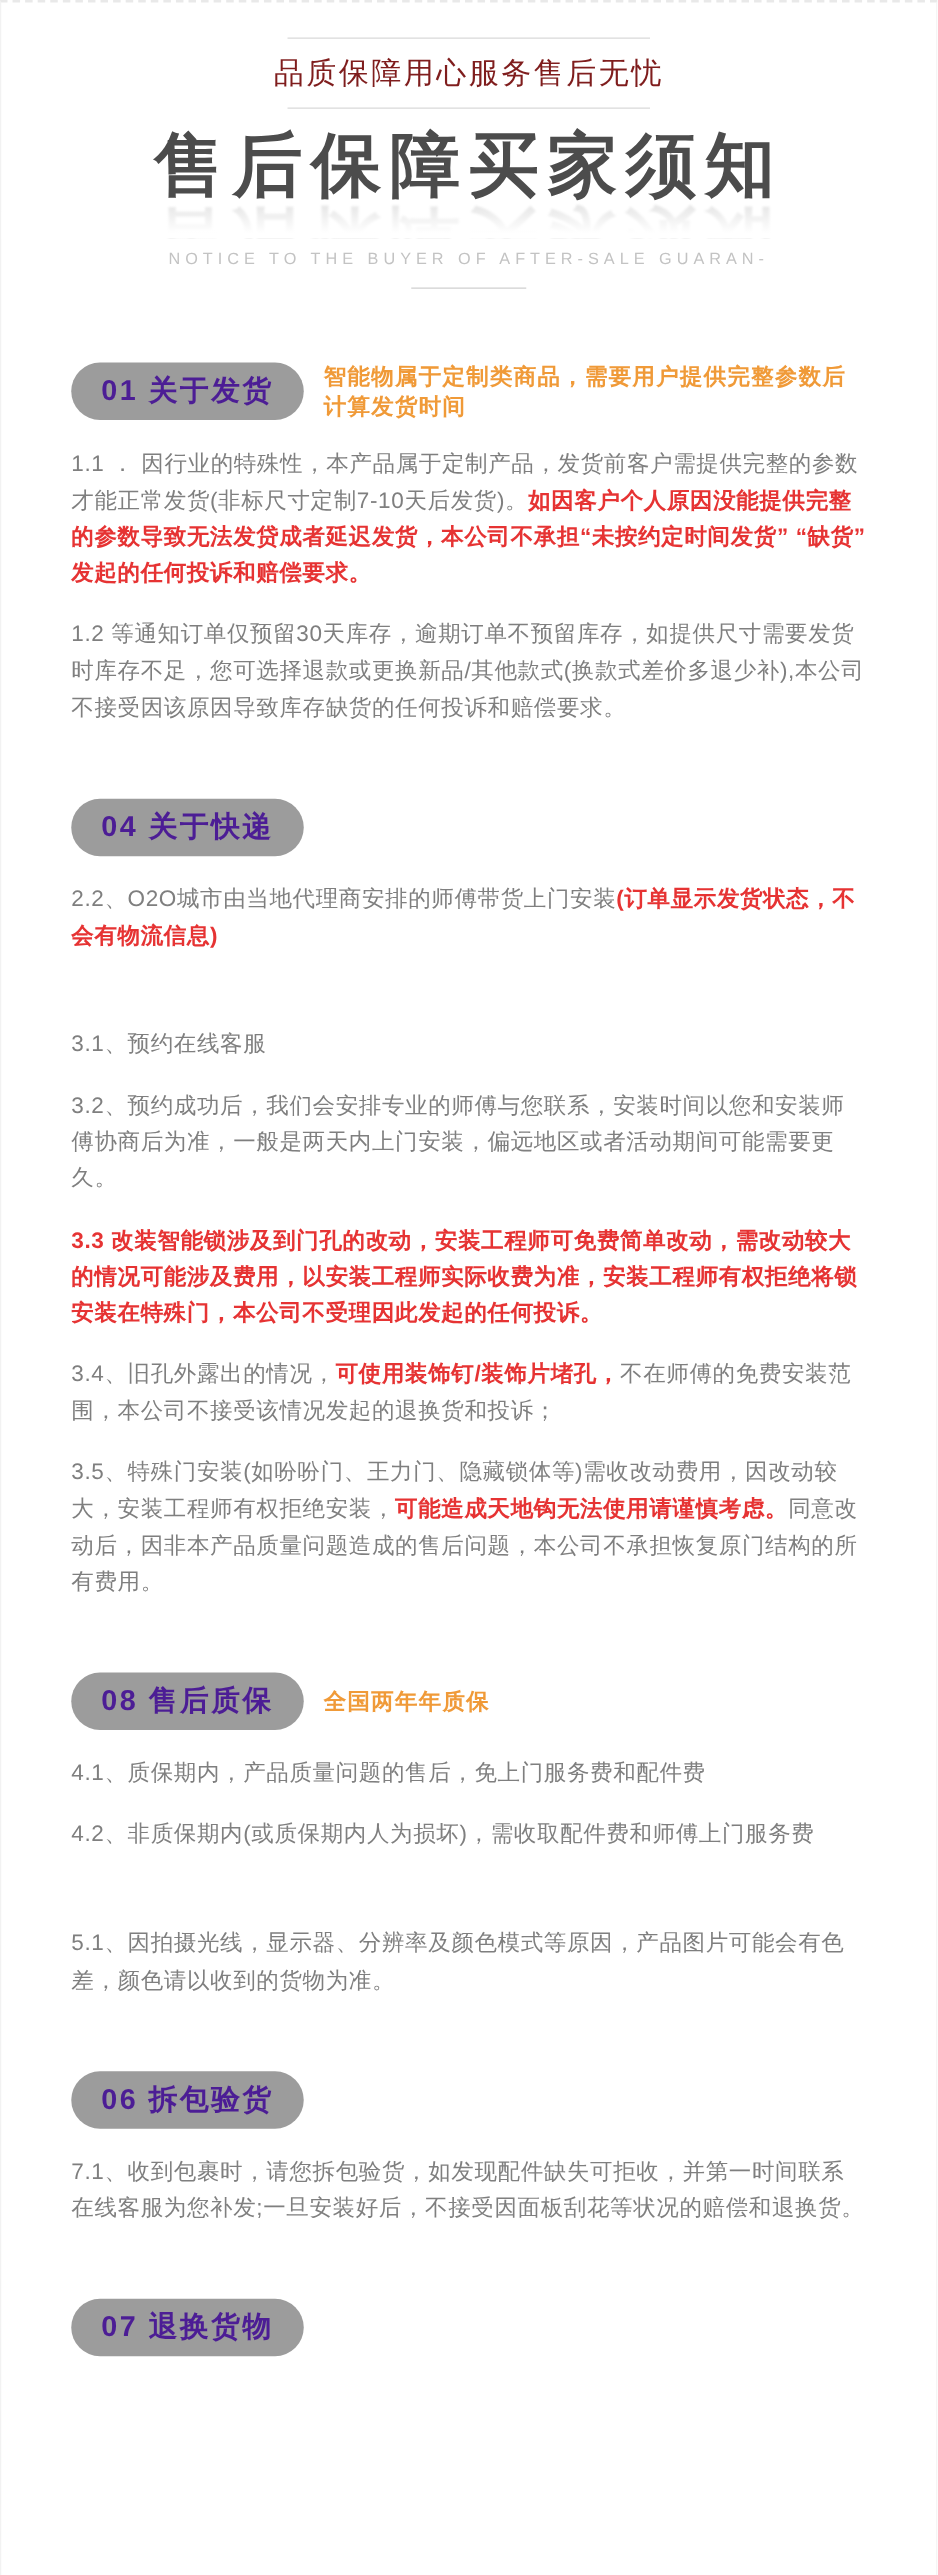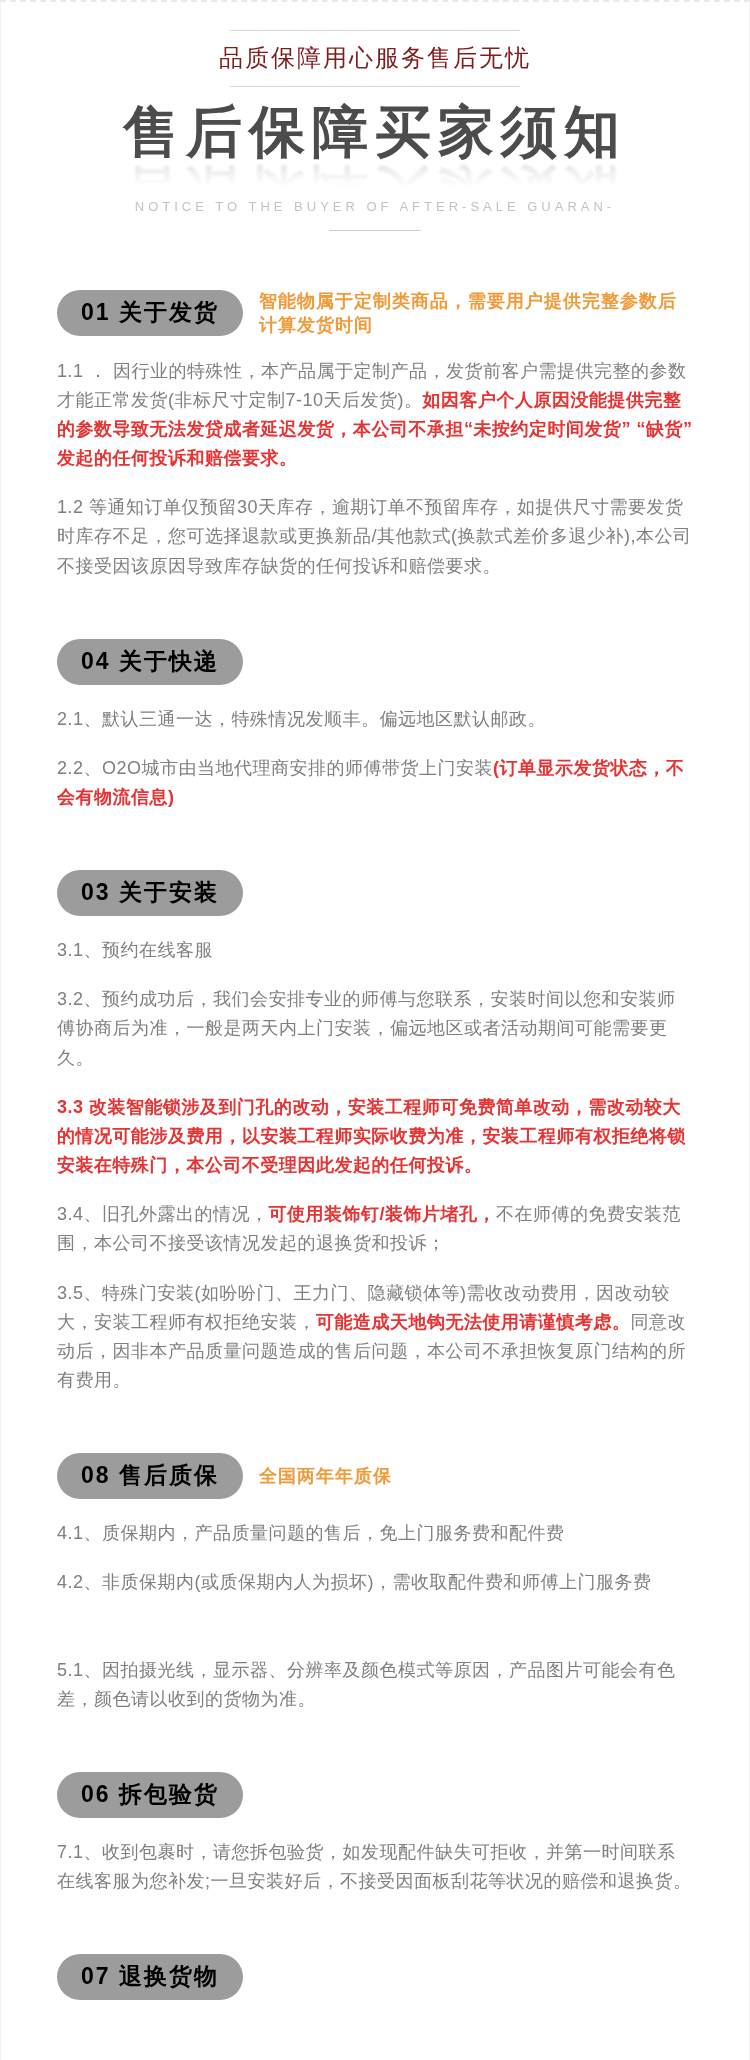--- a/index.html
+++ b/index.html
@@ -65,21 +65,21 @@
   }
   .subtitle-divider{width:92px;height:1px;background:#cfcfcf;margin:16px auto 0;}
 
   
   .content{padding:0 56px;}
   .section{margin-top:58px;}
   .badge-row{display:flex;align-items:center;gap:16px;}
   .badge{
     display:inline-block;
     background:#9c9c9c;
-    color:#000000;
+    color:#4c1d95;
     font-size:23px;
     font-weight:bold;
     letter-spacing:2px;
     padding:7px 24px 8px;
     border-radius:26px;
     white-space:nowrap;
   }
   .note-orange{
     color:#f09a38;
     font-size:18px;
@@ -121,28 +121,24 @@
         <span class="note-orange">智能物属于定制类商品，需要用户提供完整参数后计算发货时间</span>
       </div>
       <p class="para"><span class="seg-gray">1.1 ． 因行业的特殊性，本产品属于定制产品，发货前客户需提供完整的参数才能正常发货(非标尺寸定制7-10天后发货)。</span><span class="seg-red">如因客户个人原因没能提供完整的参数导致无法发贷成者延迟发货，本公司不承担“未按约定时间发货” “缺货”发起的任何投诉和赔偿要求。</span></p>
       <p class="para">1.2  等通知订单仅预留30天库存，逾期订单不预留库存，如提供尺寸需要发货时库存不足，您可选择退款或更换新品/其他款式(换款式差价多退少补),本公司不接受因该原因导致库存缺货的任何投诉和赔偿要求。</p>
     </div>
 
     <div class="section">
       <div class="badge-row">
         <span class="badge">04 关于快递</span>
       </div>
-      <p class="para">2.1、默认三通一达，特殊情况发顺丰。偏远地区默认邮政。</p>
       <p class="para"><span class="seg-gray">2.2、O2O城市由当地代理商安排的师傅带货上门安装</span><span class="seg-red">(订单显示发货状态，不会有物流信息)</span></p>
     </div>
 
     <div class="section">
-      <div class="badge-row">
-        <span class="badge">03 关于安装</span>
-      </div>
       <p class="para">3.1、预约在线客服</p>
       <p class="para">3.2、预约成功后，我们会安排专业的师傅与您联系，安装时间以您和安装师傅协商后为准，一般是两天内上门安装，偏远地区或者活动期间可能需要更久。</p>
       <p class="para seg-red">3.3  改装智能锁涉及到门孔的改动，安装工程师可免费简单改动，需改动较大的情况可能涉及费用，以安装工程师实际收费为准，安装工程师有权拒绝将锁安装在特殊门，本公司不受理因此发起的任何投诉。</p>
       <p class="para"><span class="seg-gray">3.4、旧孔外露出的情况，</span><span class="seg-red">可使用装饰钉/装饰片堵孔，</span><span class="seg-gray">不在师傅的免费安装范围，本公司不接受该情况发起的退换货和投诉；</span></p>
       <p class="para"><span class="seg-gray">3.5、特殊门安装(如吩吩门、王力门、隐藏锁体等)需收改动费用，因改动较大，安装工程师有权拒绝安装，</span><span class="seg-red">可能造成天地钩无法使用请谨慎考虑。</span><span class="seg-gray">同意改动后，因非本产品质量问题造成的售后问题，本公司不承担恢复原门结构的所有费用。</span></p>
     </div>
 
     <div class="section">
       <div class="badge-row">
         <span class="badge">08 售后质保</span>

